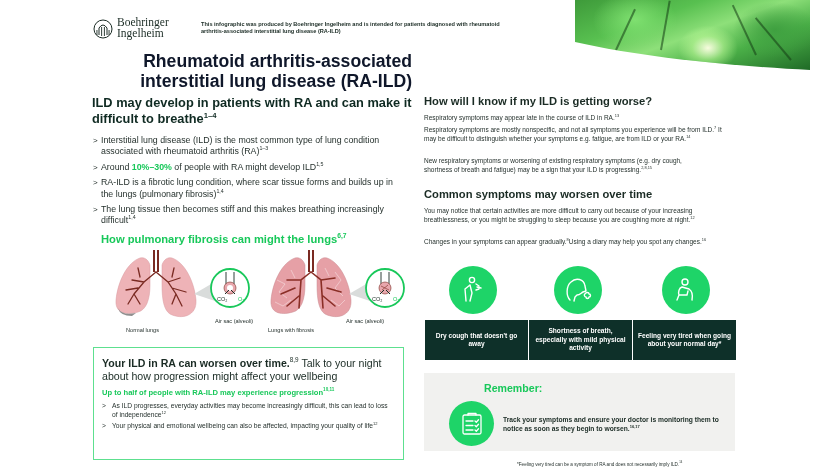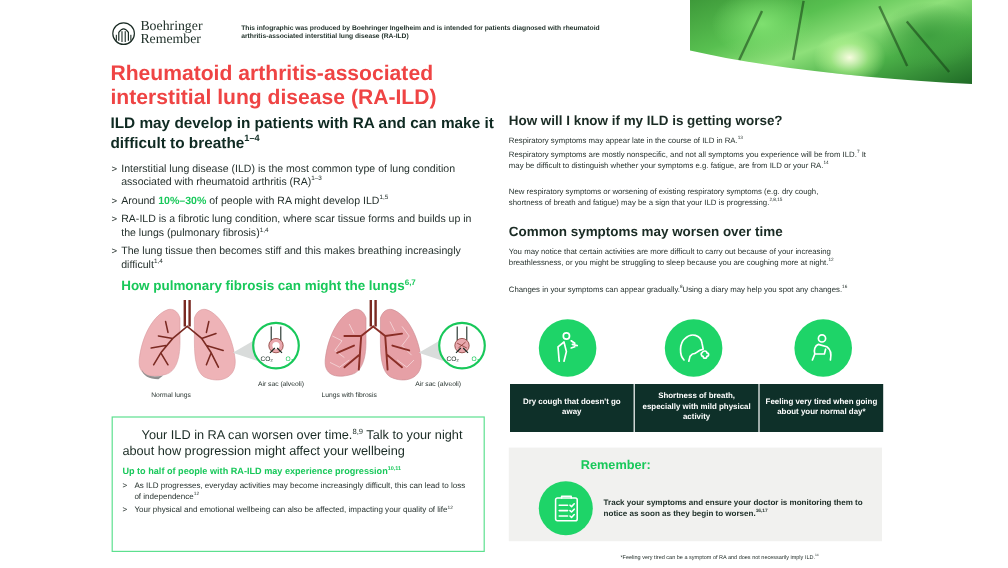--- a/index.html
+++ b/index.html
@@ -11,42 +11,42 @@
     position: absolute; left: 575px; top: 0; width: 235px; height: 70px;
     background:
       radial-gradient(ellipse 40px 30px at 133px 48px, rgba(255,255,230,0.95), rgba(200,255,160,0.5) 40%, transparent 75%),
       radial-gradient(ellipse 60px 40px at 60px 20px, #7fe070, transparent 70%),
       radial-gradient(ellipse 60px 40px at 200px 30px, #3fa040, transparent 70%),
       linear-gradient(160deg, #3e9a3a 0%, #58c050 30%, #8ee07a 50%, #4bb048 70%, #1f6a26 100%);
     clip-path: path('M0 0 L235 0 L235 70 C 160 66, 70 58, 0 42 Z');
   }
   .hero-image .trunk { position: absolute; width: 2px; background: rgba(20,60,20,0.55); transform-origin: bottom center; }
 
-  .logo { position: absolute; left: 93px; top: 17px; display: flex; align-items: center; gap: 4px; }
+  .logo { position: absolute; left: 93px; top: 17px; display: flex; align-items: flex-end; gap: 4px; }
   .logo-mark { width: 20px; height: 20px; }
   .logo-text { font-family: "Liberation Serif", "DejaVu Serif", serif; font-size: 11.5px; line-height: 11px; color: #1a2b24; }
 
   .disclaimer { position: absolute; left: 201px; top: 21px; width: 300px; font-size: 5.6px; line-height: 7.3px; color: #1a2b24; font-weight: bold; }
 
-  .main-title { position: absolute; left: 92px; top: 51px; width: 320px; font-size: 17.6px; line-height: 20px; font-weight: bold; color: #ef4444; }
+  .main-title { position: absolute; left: 92px; top: 51px; width: 320px; font-size: 17.6px; line-height: 20px; font-weight: bold; color: #0f172a; text-align: right; }
   .sub-title { position: absolute; left: 92px; top: 95px; width: 320px; font-size: 12.8px; line-height: 16px; font-weight: bold; color: #0f2a22; }
 
   .bullets { position: absolute; left: 93px; top: 135px; width: 310px; list-style: none; }
   .bullets li { position: relative; padding-left: 8px; font-size: 8.8px; line-height: 11.4px; color: #1f2b27; margin-bottom: 4px; }
   .bullets li::before { content: ">"; position: absolute; left: 0; top: 0; font-size: 8px; }
   .hl { color: #18c85a; font-weight: bold; margin-top: 40px; }
 
   .fibrosis-title { position: absolute; left: 101px; top: 233px; font-size: 11.2px; font-weight: bold; color: #18c85a; }
 
   .lung-fig { position: absolute; }
   .lung-caption { position: absolute; font-size: 5.6px; color: #1f2b27; text-align: center; white-space: nowrap; }
 
   .progress-box { position: absolute; left: 93px; top: 347px; width: 311px; height: 113px; border: 1.5px solid #5de08f; padding: 9px 8px 0 8px; }
   .progress-title { font-size: 10.6px; line-height: 13.2px; color: #1a2b24; }
-  .progress-title b { font-weight: normal; margin-left: 16px; }
+  .progress-title b { font-weight: bold; }
   .progress-highlight { margin-top: 5px; font-size: 7.6px; font-weight: bold; color: #18c85a; }
   .progress-bullets { list-style: none; margin-top: 5px; }
   .progress-bullets li { position: relative; padding-left: 10px; font-size: 6.7px; line-height: 8.4px; color: #1f2b27; margin-bottom: 3px; }
   .progress-bullets li::before { content: ">"; position: absolute; left: 0; top: 0; }
 
   .right-h { position: absolute; left: 424px; font-weight: bold; color: #1a2b24; }
   .right-p { position: absolute; left: 424px; width: 300px; font-size: 6.5px; line-height: 8.6px; color: #1f2b27; }
 
   .symptom-icon { position: absolute; width: 48px; height: 48px; border-radius: 50%; background: #1ed468; display: flex; align-items: center; justify-content: center; }
   .symptom-card { position: absolute; top: 320px; width: 103px; height: 40px; background: #0e3029; color: #ffffff; font-size: 6.6px; line-height: 8.5px; font-weight: bold; text-align: center; display: flex; align-items: center; justify-content: center; padding: 0 4px; }
@@ -72,21 +72,21 @@
   <svg class="logo-mark" viewBox="0 0 20 20">
     <circle cx="10" cy="10" r="9" fill="none" stroke="#1a2b24" stroke-width="1"></circle>
     <path d="M6 16 V9 Q10 3 14 9 V16" fill="none" stroke="#1a2b24" stroke-width="1"></path>
     <rect x="8.2" y="8" width="0.9" height="9" fill="#1a2b24"></rect>
     <rect x="10.9" y="8" width="0.9" height="9" fill="#1a2b24"></rect>
     <rect x="3.5" y="11" width="0.9" height="5" fill="#1a2b24"></rect>
     <rect x="15.6" y="11" width="0.9" height="5" fill="#1a2b24"></rect>
   </svg>
   <div class="logo-text">
     <div>Boehringer</div>
-    <div>Remember</div>
+    <div>Ingelheim</div>
   </div>
 </div>
 
 <div class="disclaimer">This infographic was produced by Boehringer Ingelheim and is intended for patients diagnosed with rheumatoid arthritis-associated interstitial lung disease (RA-ILD)</div>
 
 <h1 class="main-title">Rheumatoid arthritis-associated interstitial lung disease (RA-ILD)</h1>
 <h2 class="sub-title"><span>ILD may develop in patients with RA and can make it difficult to breathe</span><sup>1–4</sup></h2>
 
 <ul class="bullets">
   <li><span>Interstitial lung disease (ILD) is the most common type of lung condition associated with rheumatoid arthritis (RA)</span><sup>1–3</sup></li>

